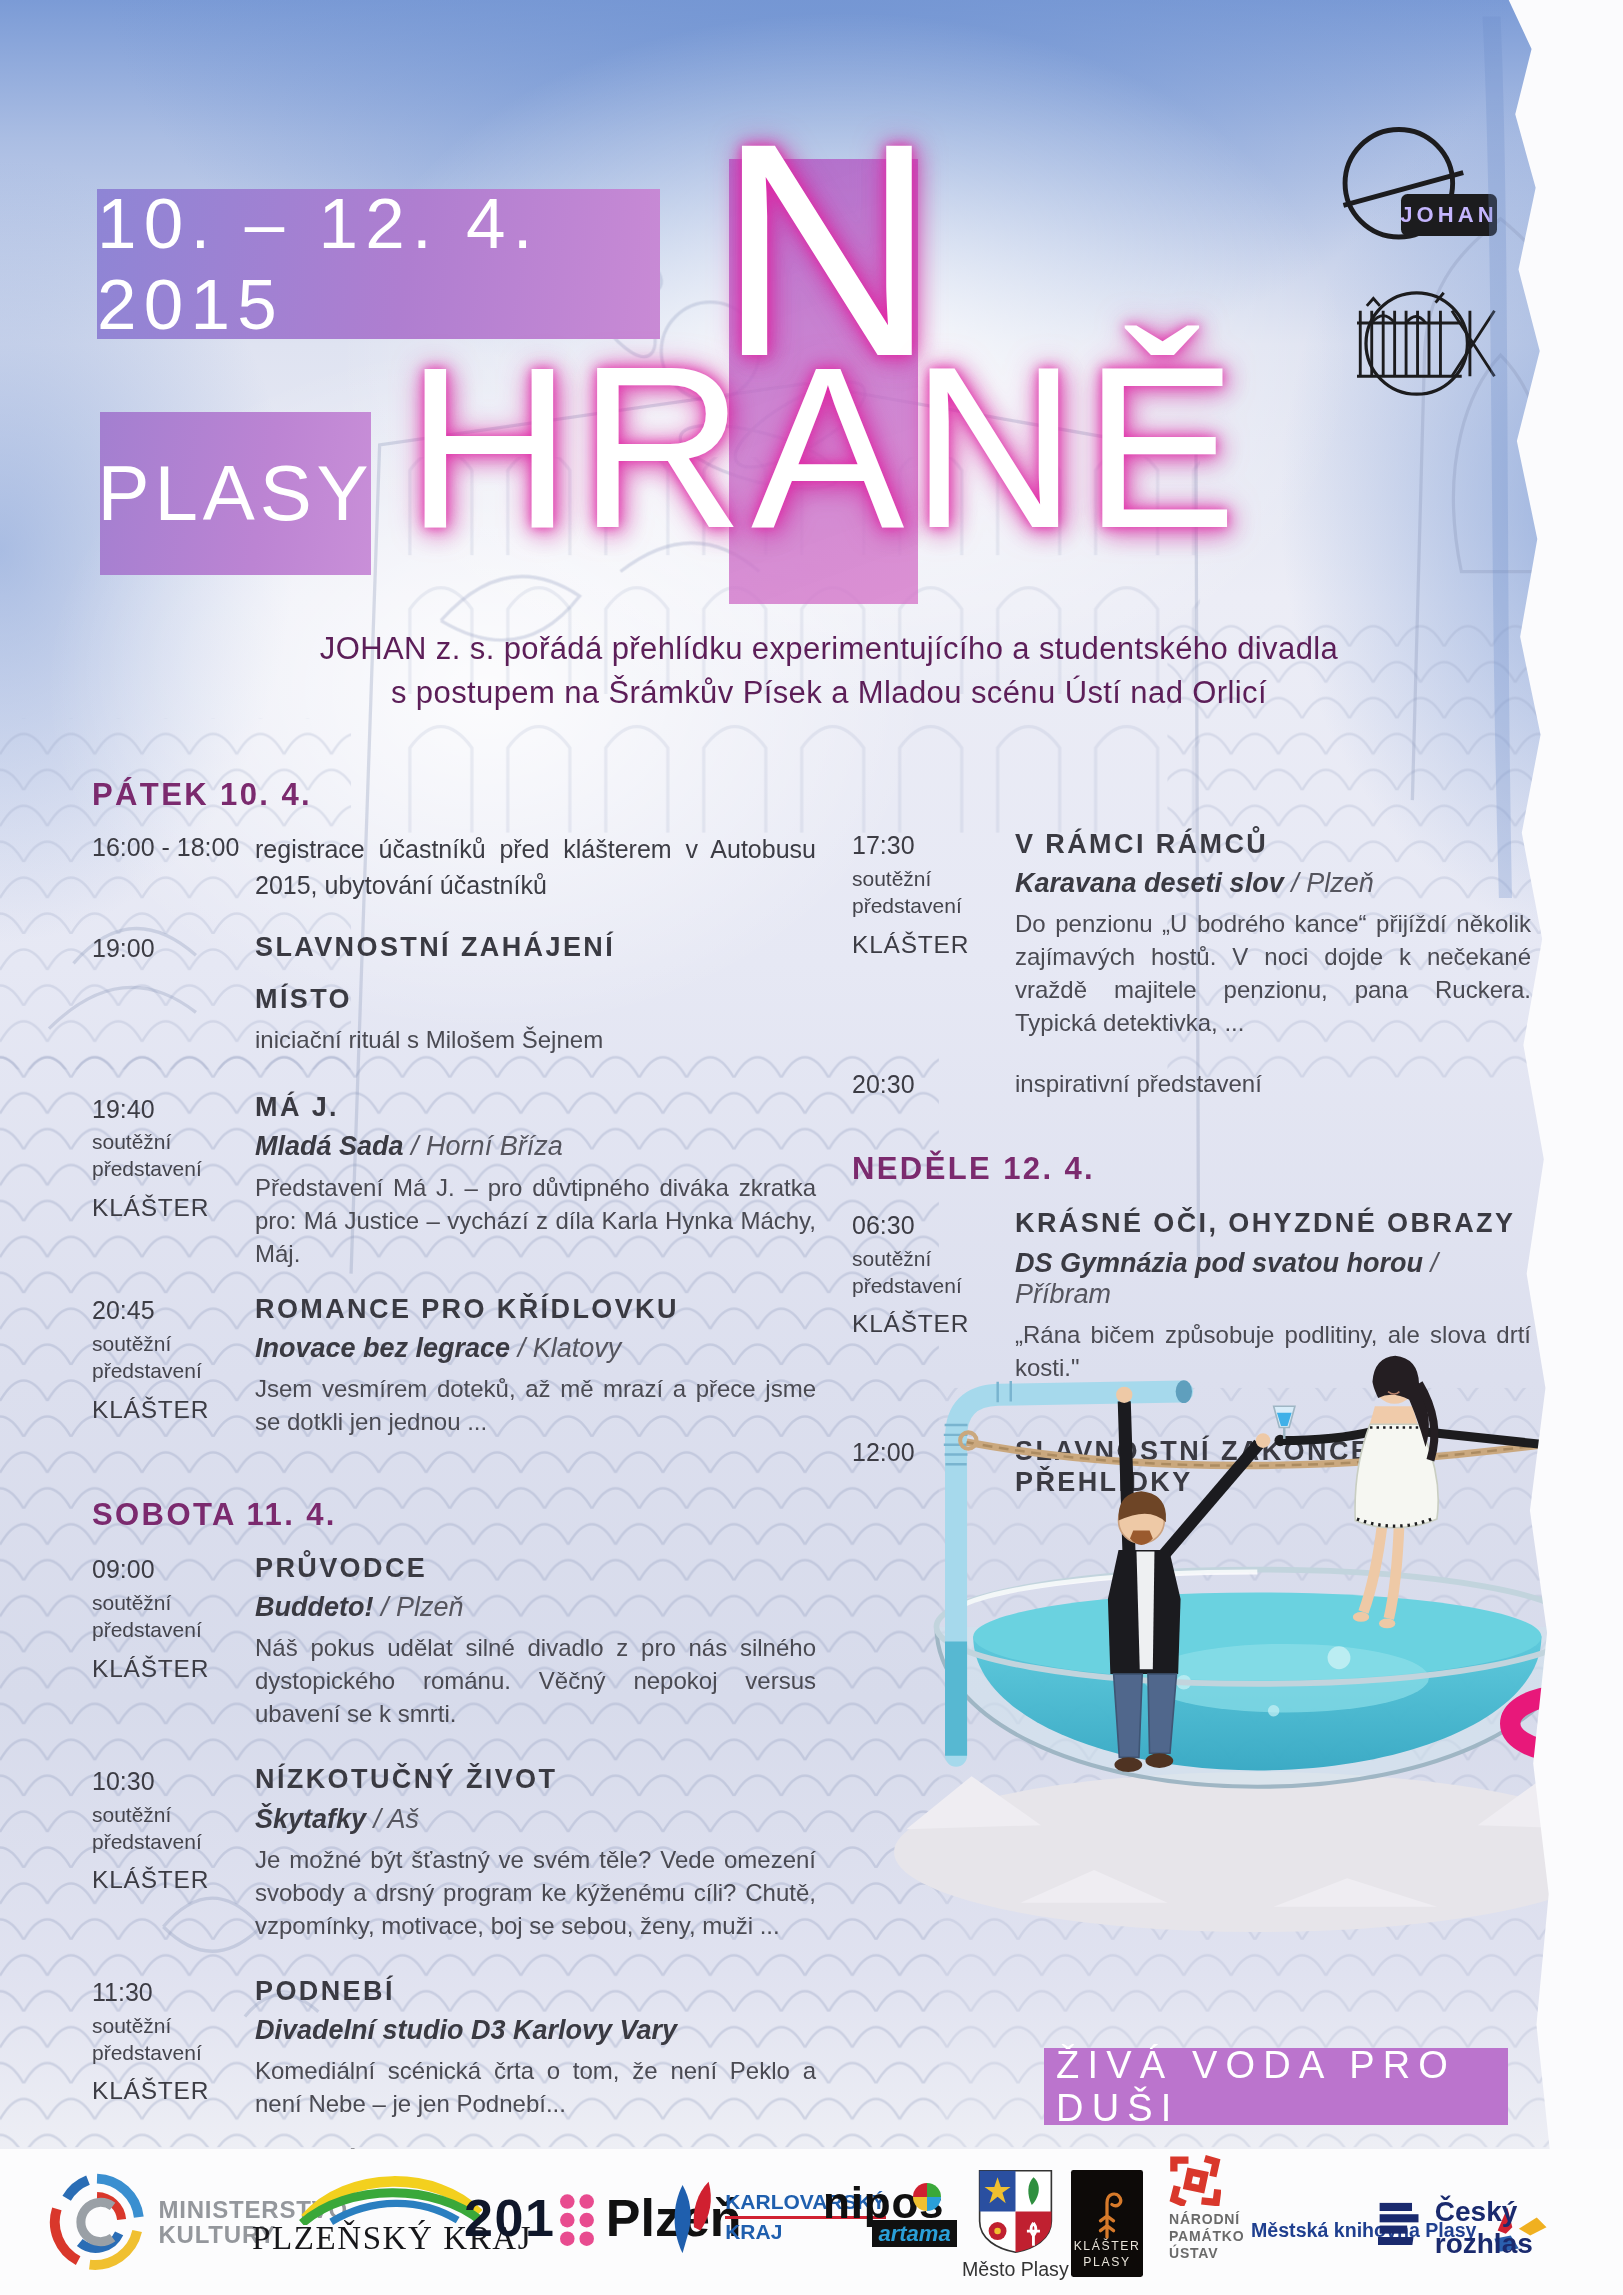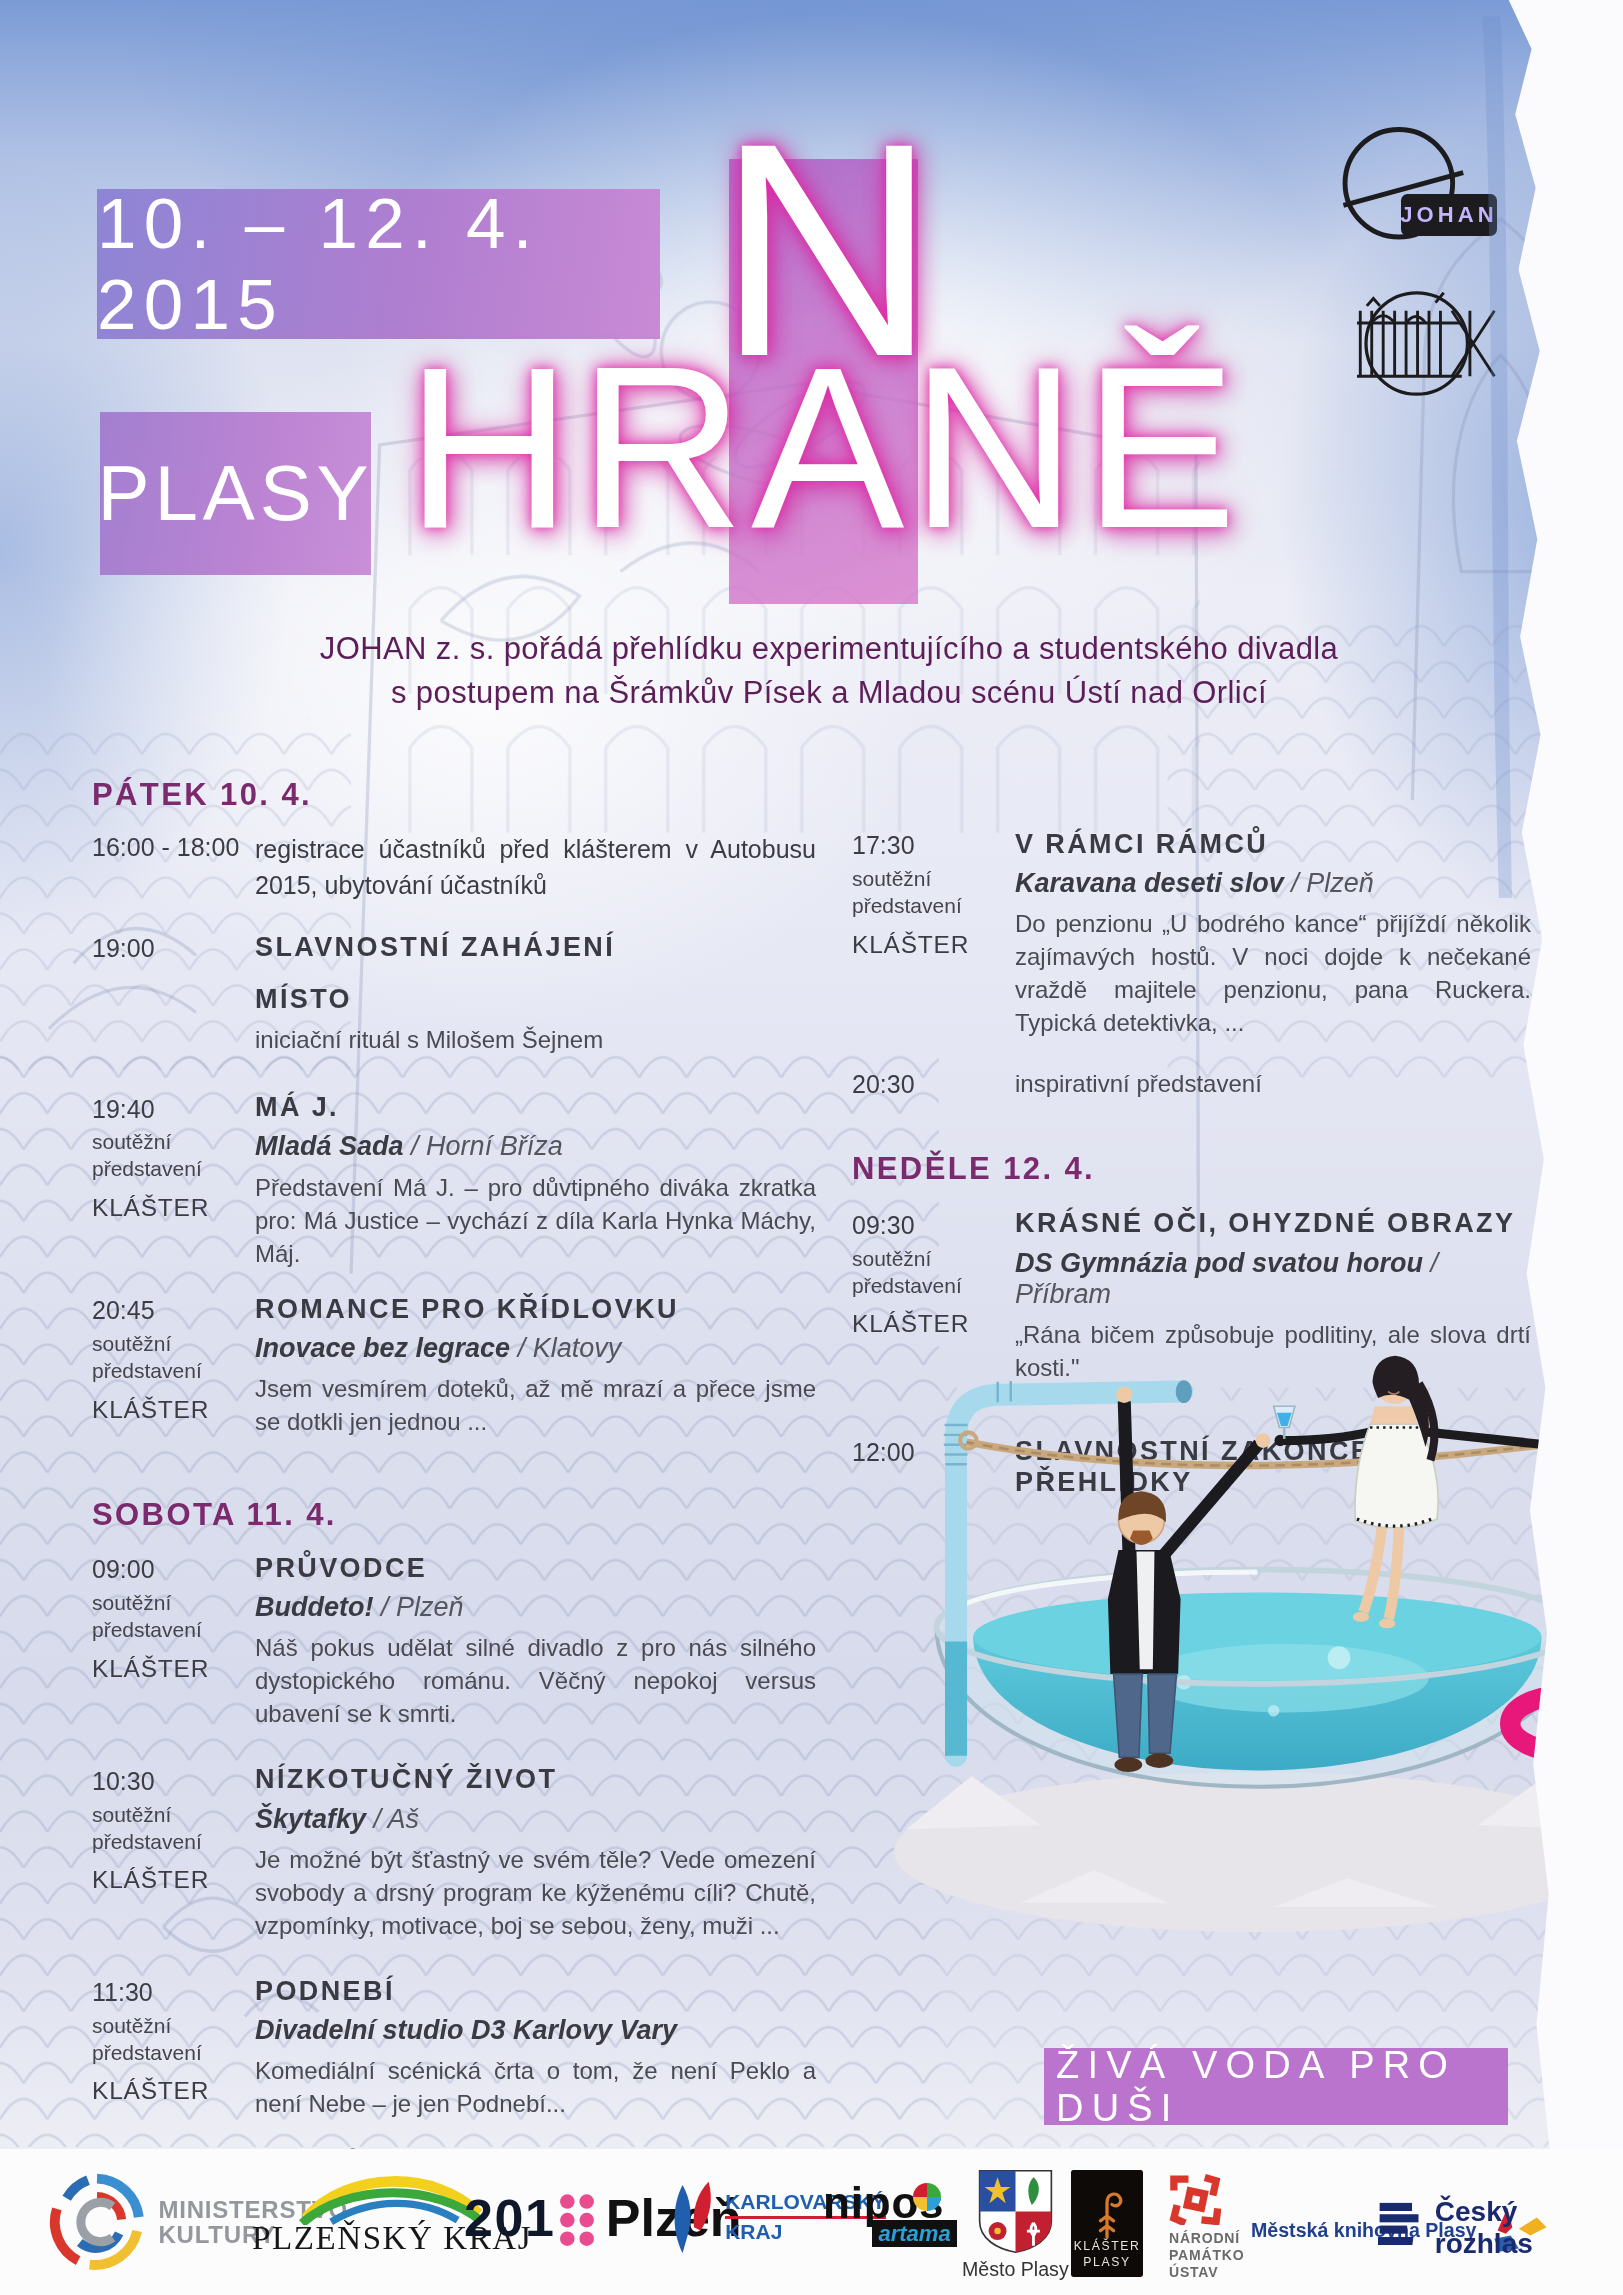--- a/index.html
+++ b/index.html
@@ -332,21 +332,21 @@
         </div>
       <div>
           <div class="edesc" style="margin-top:0">inspirativní představení</div>
         </div>
     </div>
 
     <div class="section-label" style="margin-bottom:21px">NEDĚLE 12. 4.</div>
 
     <div class="event" style="margin-bottom:52px">
       <div class="tcell">
-        <div class="time">09:30</div>
+        <div class="time">06:30</div>
         <div class="meta">
           <div>soutěžní</div>
           <div>představení</div>
         </div>
         <div class="venue">KLÁŠTER</div>
       </div>
       <div>
         <div class="etitle">KRÁSNÉ OČI, OHYZDNÉ OBRAZY</div>
         <div class="egroup-line">
           <span class="egroup">DS Gymnázia pod svatou horou</span>
@@ -539,21 +539,21 @@
         <svg width="36" height="51" viewBox="0 0 44 62">
           <path d="M22 60 L22 18 C22 6 34 4 38 12 C41 19 34 24 28 20 M22 34 l-8 6 M22 34 l8 6 M22 46 l-8 6 M22 46 l8 6" stroke="#d77a2a" stroke-width="4" fill="none" stroke-linecap="round"></path>
         </svg>
         <div class="kp-text">
           <div>KLÁŠTER</div>
           <div>PLASY</div>
         </div>
       </div>
     </div>
 
-    <div class="logo" style="left:1169px;top:25px;flex-direction:column;align-items:flex-start">
+    <div class="logo" style="left:1169px;top:6px;flex-direction:column;align-items:flex-start">
       <svg width="52" height="51" viewBox="0 0 64 62">
         <g stroke="#d9372b" stroke-width="9" fill="none">
           <path d="M6 20 L6 6 L24 6"></path>
           <path d="M44 4 L58 8 L54 26"></path>
           <path d="M60 42 L58 58 L40 56"></path>
           <path d="M20 60 L6 54 L10 38"></path>
           <rect x="24" y="22" width="18" height="18" transform="rotate(12 33 31)"></rect>
         </g>
       </svg>
       <div class="npu-text">

